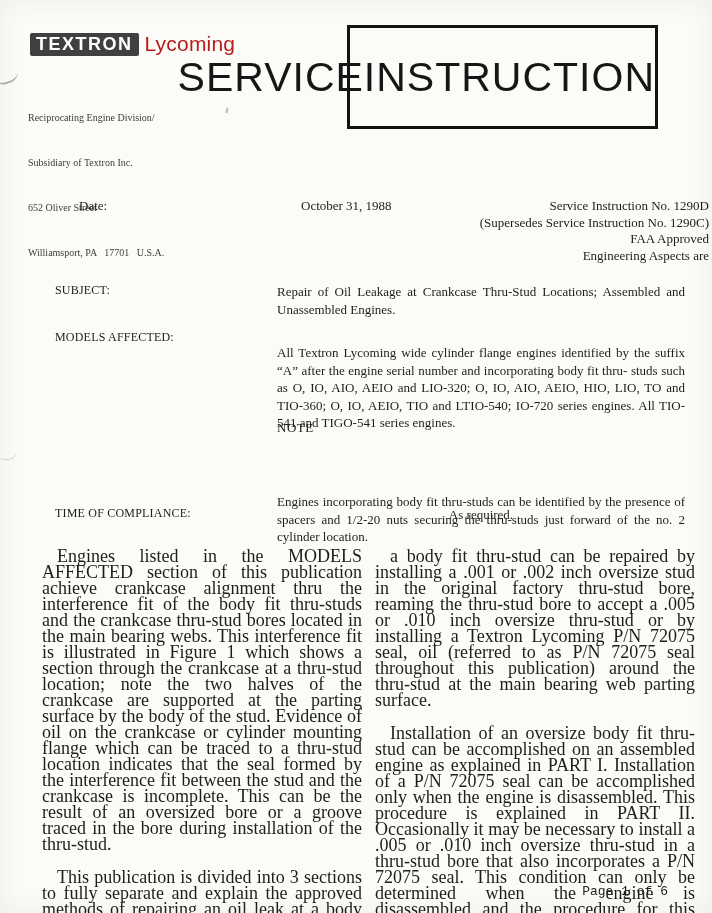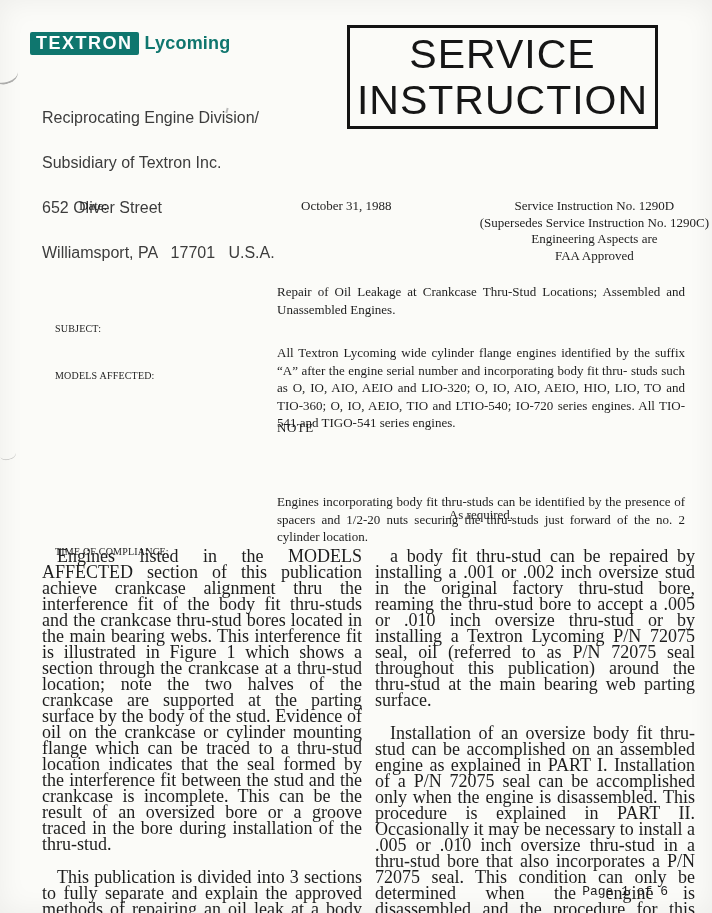--- a/index.html
+++ b/index.html
@@ -23,56 +23,56 @@
   .logo-row {
     position: absolute;
     left: 30px;
     top: 32px;
     display: flex;
     align-items: center;
     gap: 6px;
     font-family: "Liberation Sans", sans-serif;
   }
   .textron-box {
-    background: #0f766e;
+    background: #404040;
     color: #ffffff;
     font-weight: bold;
     font-size: 18px;
     letter-spacing: 1.5px;
     padding: 2px 6px 3px 6px;
     border-radius: 2px;
     line-height: 1;
   }
   .lycoming {
-    font-weight: bold;
-    font-size: 18px;
-    color: #0f766e;
+    font-weight: normal;
+    font-size: 21px;
+    color: #b91c1c;
     letter-spacing: 0.2px;
   }
   .address {
     position: absolute;
-    left: 42px;
+    left: 28px;
     top: 80px;
-    font-family: Liberation Sans, sans-serif;
-    font-size: 16px;
+    font-family: Liberation Serif, serif;
+    font-size: 10px;
     line-height: 15px;
     color: #3c3c3c;
     white-space: pre-wrap;
   }
   .si-banner {
     position: absolute;
     left: 347px;
     top: 25px;
     width: 305px;
     height: 98px;
     border: 3px solid #131313;
     display: flex;
-    flex-direction: column;
+    flex-direction: row;
     align-items: center;
-    justify-content: center;
+    justify-content: flex-end;
     font-family: "Liberation Sans", sans-serif;
     font-size: 41px;
     line-height: 46px;
     letter-spacing: 1px;
     color: #161616;
   }
 
   
   .scan-mark-a {
     position: absolute;
@@ -116,30 +116,29 @@
     display: flex;
     align-items: flex-start;
     font-size: 13px;
     line-height: 16.5px;
     margin-left: 24px;
   }
   .meta-label { width: 222px; flex: none; }
   .meta-value { flex: none; }
   .ref-block {
     margin-left: auto;
-    text-align: center;
+    text-align: right;
   }
 
   
   .sec-label {
     position: absolute;
     left: 55px;
-    font-size: 10px;
+    font-size: 12px;
     letter-spacing: 0.2px;
-    margin-top: 40px;
   }
   .sec-text {
     position: absolute;
     left: 277px;
     width: 408px;
     font-size: 13px;
     line-height: 17.5px;
     text-align: justify;
   }
   .subject-label { top: 283px; }
@@ -214,22 +213,22 @@
     <div>SERVICE</div>
     <div>INSTRUCTION</div>
   </div>
 
   <div class="meta-section">
     <div class="meta-label">Date:</div>
     <div class="meta-value">October 31, 1988</div>
     <div class="ref-block">
       <div>Service Instruction No. 1290D</div>
       <div>(Supersedes Service Instruction No. 1290C)</div>
+      <div>FAA Approved</div>
       <div>Engineering Aspects are</div>
-      <div>FAA Approved</div>
     </div>
   </div>
 
   <div class="sec-label subject-label">SUBJECT:</div>
   <div class="sec-text subject-text">Repair of Oil Leakage at Crankcase Thru-Stud Locations; Assembled and Unassembled Engines.</div>
 
   <div class="sec-label models-label">MODELS AFFECTED:</div>
   <div class="sec-text models-text">All Textron Lycoming wide cylinder flange engines identified by the suffix “A” after the engine serial number and incorporating body fit thru- studs such as O, IO, AIO, AEIO and LIO-320; O, IO, AIO, AEIO, HIO, LIO, TO and TIO-360; O, IO, AEIO, TIO and LTIO-540; IO-720 series engines. All TIO-541 and TIGO-541 series engines.</div>
 
   <div class="note-heading">NOTE</div>

